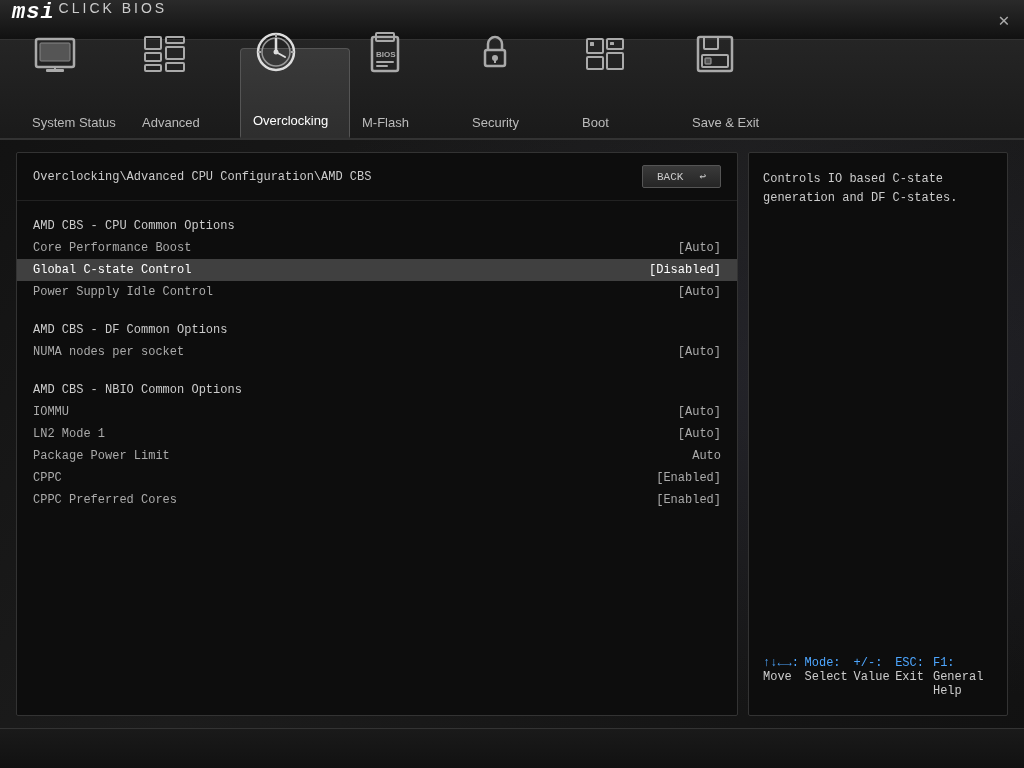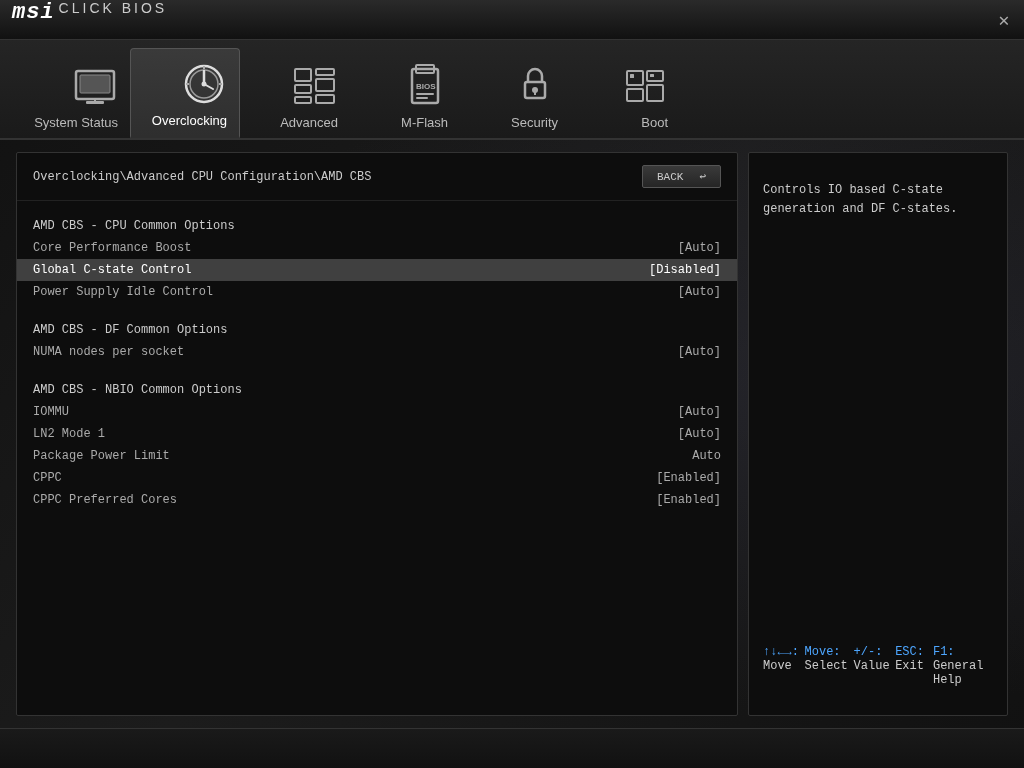--- a/index.html
+++ b/index.html
@@ -76,32 +76,33 @@
       height: 100px;
       background: linear-gradient(180deg, #252525 0%, #1a1a1a 100%);
       border-bottom: 2px solid #333;
       align-items: flex-end;
       padding: 0 20px 0 20px;
     }
 
     .nav-tab {
       display: flex;
       flex-direction: column;
-      align-items: flex-end;
+      align-items: flex-start;
       justify-content: flex-end;
       padding: 8px 12px;
       cursor: pointer;
       color: #bbb;
       font-family: Arial, sans-serif;
       font-size: 13px;
       min-width: 110px;
       height: 90px;
       position: relative;
       border-top-left-radius: 4px;
       border-top-right-radius: 4px;
+      gap: 32px;
     }
 
     .nav-tab.active {
       background: linear-gradient(180deg, #3a3a3a 0%, #2e2e2e 100%);
       border: 1px solid #555;
       border-bottom: 2px solid #2e2e2e;
       color: #fff;
     }
 
     .tab-icon {
@@ -210,21 +211,21 @@
     }
 
     
     .right-panel {
       width: 260px;
       background: #0d0d0d;
       border: 1px solid #333;
       border-radius: 2px;
       display: flex;
       flex-direction: column;
-      padding: 28px 14px;
+      padding: 17px 14px;
       justify-content: space-between;
     }
 
     .help-text {
       color: #ccc;
       font-size: 12px;
       font-family: 'Courier New', monospace;
       line-height: 1.6;
     }
 
@@ -278,20 +279,34 @@
       <svg viewBox="0 0 46 46" fill="none">
         <rect x="4" y="8" width="38" height="28" rx="2" fill="none" stroke="#aaa" stroke-width="2.5"></rect>
         <rect x="8" y="12" width="30" height="18" rx="1" fill="#555"></rect>
         <rect x="8" y="12" width="30" height="18" rx="1" fill="none" stroke="#888" stroke-width="1"></rect>
         <line x1="16" y1="36" x2="30" y2="36" stroke="#aaa" stroke-width="2"></line>
         <line x1="23" y1="36" x2="23" y2="39" stroke="#aaa" stroke-width="2"></line>
         <rect x="14" y="38" width="18" height="3" rx="1" fill="#aaa"></rect>
       </svg>
     </div>
     <span>System Status</span>
+  </div>
+
+  <div class="nav-tab">
+    <div class="tab-icon">
+      <svg viewBox="0 0 46 46" fill="none">
+        <rect x="3" y="6" width="16" height="12" rx="1" fill="none" stroke="#aaa" stroke-width="2"></rect>
+        <rect x="3" y="22" width="16" height="8" rx="1" fill="none" stroke="#aaa" stroke-width="2"></rect>
+        <rect x="3" y="34" width="16" height="6" rx="1" fill="none" stroke="#aaa" stroke-width="2"></rect>
+        <rect x="24" y="6" width="18" height="6" rx="1" fill="none" stroke="#aaa" stroke-width="2"></rect>
+        <rect x="24" y="16" width="18" height="12" rx="1" fill="none" stroke="#aaa" stroke-width="2"></rect>
+        <rect x="24" y="32" width="18" height="8" rx="1" fill="none" stroke="#aaa" stroke-width="2"></rect>
+      </svg>
+    </div>
+    <span>Advanced</span>
   </div>
 
   <div class="nav-tab active">
     <div class="tab-icon">
       <svg viewBox="0 0 46 46" fill="none">
         <circle cx="23" cy="23" r="18" fill="none" stroke="#ddd" stroke-width="2.5"></circle>
         <circle cx="23" cy="23" r="14" fill="none" stroke="#999" stroke-width="1.5"></circle>
         <line x1="23" y1="23" x2="23" y2="10" stroke="#ddd" stroke-width="2.5" stroke-linecap="round"></line>
         <line x1="23" y1="23" x2="32" y2="28" stroke="#ddd" stroke-width="2" stroke-linecap="round"></line>
         <circle cx="23" cy="23" r="2.5" fill="#ddd"></circle>
@@ -299,34 +314,20 @@
         <line x1="38" y1="23" x2="41" y2="23" stroke="#aaa" stroke-width="2"></line>
         <line x1="8" y1="23" x2="5" y2="23" stroke="#aaa" stroke-width="2"></line>
       </svg>
     </div>
     <span>Overclocking</span>
   </div>
 
   <div class="nav-tab">
     <div class="tab-icon">
       <svg viewBox="0 0 46 46" fill="none">
-        <rect x="3" y="6" width="16" height="12" rx="1" fill="none" stroke="#aaa" stroke-width="2"></rect>
-        <rect x="3" y="22" width="16" height="8" rx="1" fill="none" stroke="#aaa" stroke-width="2"></rect>
-        <rect x="3" y="34" width="16" height="6" rx="1" fill="none" stroke="#aaa" stroke-width="2"></rect>
-        <rect x="24" y="6" width="18" height="6" rx="1" fill="none" stroke="#aaa" stroke-width="2"></rect>
-        <rect x="24" y="16" width="18" height="12" rx="1" fill="none" stroke="#aaa" stroke-width="2"></rect>
-        <rect x="24" y="32" width="18" height="8" rx="1" fill="none" stroke="#aaa" stroke-width="2"></rect>
-      </svg>
-    </div>
-    <span>Advanced</span>
-  </div>
-
-  <div class="nav-tab">
-    <div class="tab-icon">
-      <svg viewBox="0 0 46 46" fill="none">
         <rect x="10" y="6" width="26" height="34" rx="2" fill="none" stroke="#aaa" stroke-width="2.5"></rect>
         <rect x="14" y="2" width="18" height="8" rx="1" fill="none" stroke="#aaa" stroke-width="2"></rect>
         <text x="14" y="26" fill="#aaa" font-size="8" font-family="Arial" font-weight="bold">BIOS</text>
         <rect x="14" y="30" width="18" height="2" rx="1" fill="#aaa"></rect>
         <rect x="14" y="34" width="12" height="2" rx="1" fill="#aaa"></rect>
       </svg>
     </div>
     <span>M-Flash</span>
   </div>
 
@@ -349,20 +350,32 @@
         <rect x="25" y="8" width="16" height="10" rx="1" fill="none" stroke="#aaa" stroke-width="2"></rect>
         <rect x="5" y="26" width="16" height="12" rx="1" fill="none" stroke="#aaa" stroke-width="2"></rect>
         <rect x="25" y="22" width="16" height="16" rx="1" fill="none" stroke="#aaa" stroke-width="2"></rect>
         <rect x="8" y="11" width="4" height="4" rx="0.5" fill="#aaa"></rect>
         <rect x="28" y="11" width="4" height="3" rx="0.5" fill="#aaa"></rect>
       </svg>
     </div>
     <span>Boot</span>
   </div>
 
+  <div class="nav-tab">
+    <div class="tab-icon">
+      <svg viewBox="0 0 46 46" fill="none">
+        <rect x="6" y="6" width="34" height="34" rx="2" fill="none" stroke="#aaa" stroke-width="2.5"></rect>
+        <rect x="12" y="6" width="14" height="12" rx="1" fill="none" stroke="#aaa" stroke-width="2"></rect>
+        <rect x="10" y="24" width="26" height="12" rx="1" fill="none" stroke="#aaa" stroke-width="2"></rect>
+        <rect x="13" y="27" width="6" height="6" rx="0.5" fill="#555"></rect>
+        <rect x="13" y="27" width="6" height="6" rx="0.5" stroke="#aaa" stroke-width="1"></rect>
+      </svg>
+    </div>
+    <span>Save &amp; Exit</span>
+  </div>
 </div>
 
 <div class="main-content">
 
   <div class="left-panel">
 
     <div class="breadcrumb-row">
       <span class="breadcrumb-text">Overclocking\Advanced CPU Configuration\AMD CBS</span>
       <button class="back-btn">
         <span>BACK</span>
@@ -423,21 +436,21 @@
 
   <div class="right-panel">
     <div class="help-text">Controls IO based C-state generation and DF C-states.</div>
     <div class="key-legend">
       <div class="key-item">
         <span class="key-name">↑↓←→:</span>
         <span class="key-desc"> </span>
         <span class="key-desc">Move</span>
       </div>
       <div class="key-item">
-        <span class="key-name">Move:</span>
+        <span class="key-name">Mode:</span>
         <span class="key-desc"> </span>
         <span class="key-desc">Select</span>
       </div>
       <div class="key-item">
         <span class="key-name">+/-:</span>
         <span class="key-desc"> </span>
         <span class="key-desc">Value</span>
       </div>
       <div class="key-item">
         <span class="key-name">ESC:</span>

